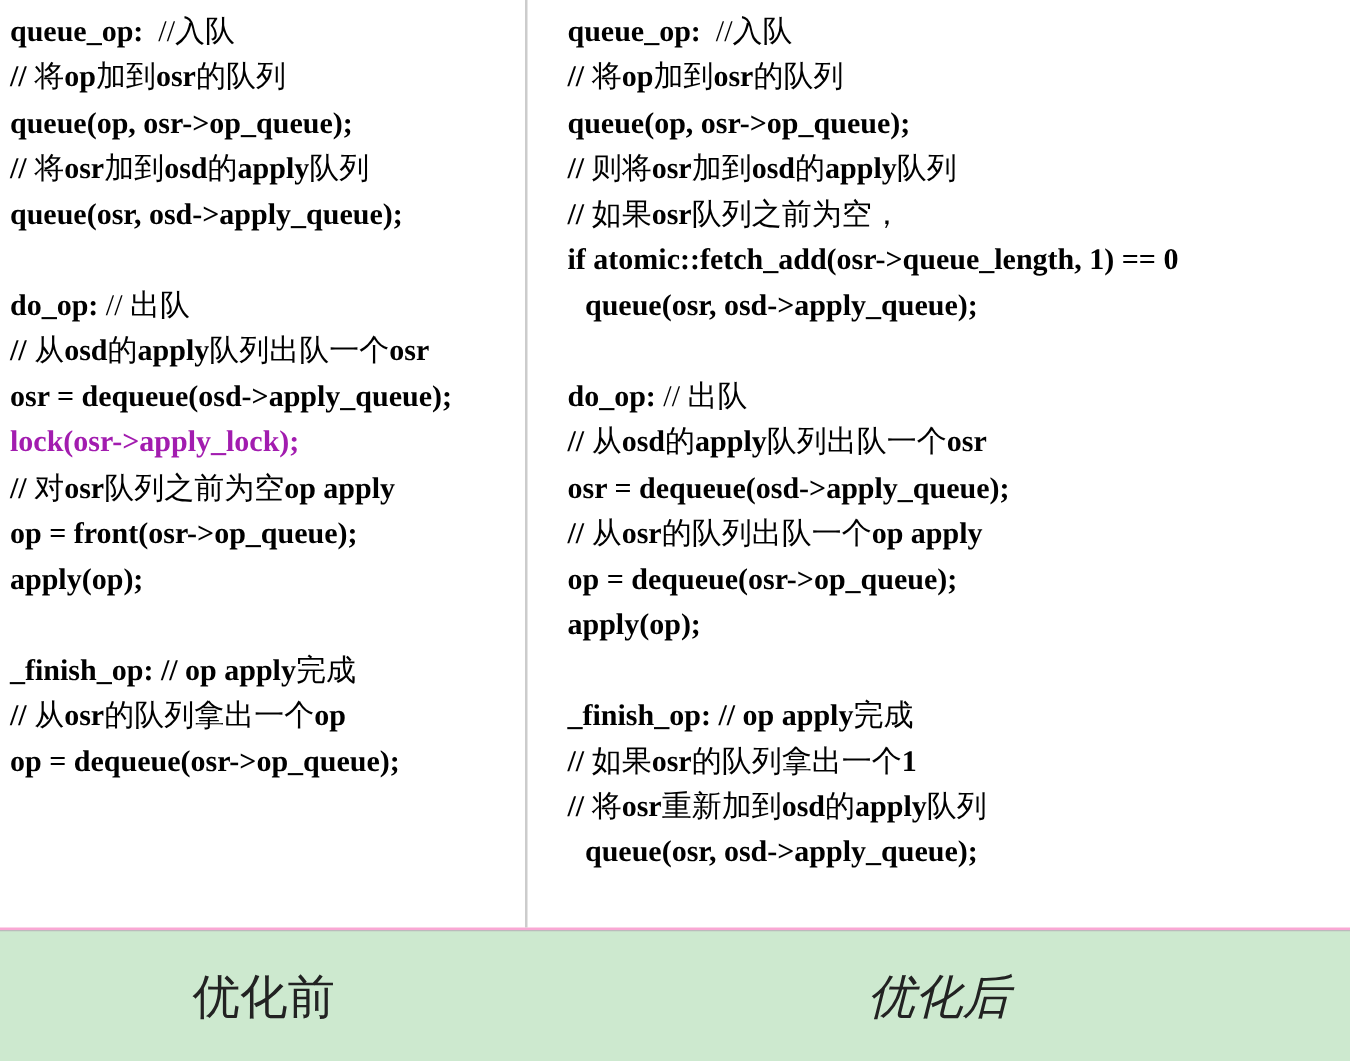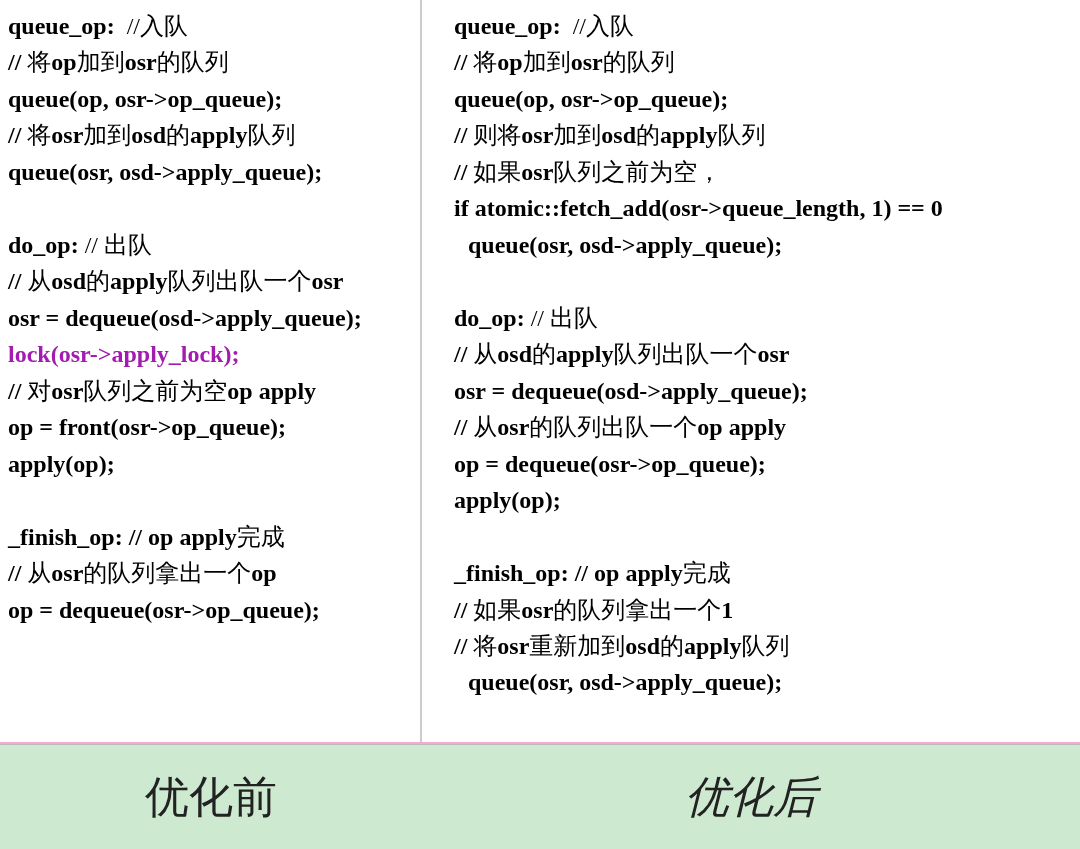--- a/index.html
+++ b/index.html
@@ -39,21 +39,21 @@
     .cn { font-weight: normal; }
     .blank { height: 1.52em; }
     .bottom {
       height: 105px;
       background: #cde9cf;
       display: flex;
       align-items: center;
       border-top: 1px solid #bbb;
     }
     .label {
-      font-size: 44px;
+      font-size: 38px;
       color: #222;
       text-align: center;
     }
     .label.left-lbl { width: 422px; }
     .label.right-lbl { flex: 1; font-style: italic; }
     .indent { padding-left: 14px; }
   </style>
 </head>
 <body>
 

